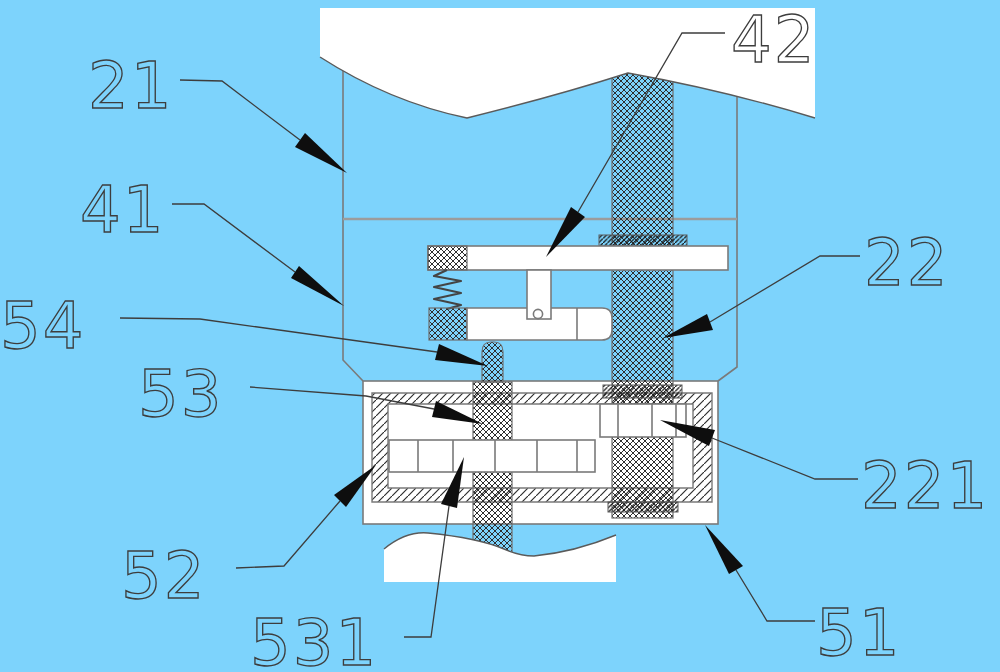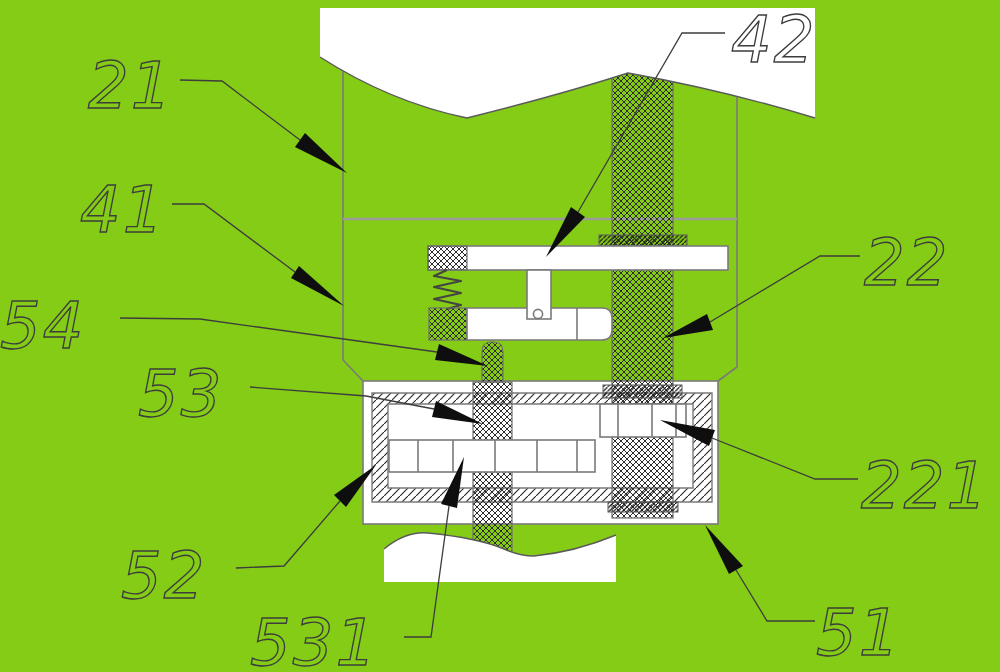--- a/index.html
+++ b/index.html
@@ -1,17 +1,17 @@
 <!DOCTYPE html>
 <html><head>
 <meta charset="utf-8">
 <style>
   html,body{margin:0;padding:0;background:#ffffff;}
-  .stage{position:relative;width:1000px;height:672px;background:#84cc16;overflow:hidden;
-         font-family:"DejaVu Sans", sans-serif;font-style:italic;}
+  .stage{position:relative;width:1000px;height:672px;background:#7dd3fc;overflow:hidden;
+         font-family:"DejaVu Sans", sans-serif;}
   svg{display:block;}
   .outline{fill:#ffffff;stroke:#7a7a7a;stroke-width:1.6;}
   .thin{stroke:#7a7a7a;stroke-width:1.6;fill:none;}
   .leader{stroke:#3d3d3d;stroke-width:1.3;fill:none;}
   .arrow{fill:#0e0e0e;stroke:none;}
   .curve{stroke:#5a5a5a;stroke-width:1.4;fill:none;}
   .mask{fill:#ffffff;stroke:none;}
   .num{font-size:64px;fill:none;stroke:#3d3d3d;stroke-width:1.35px;
        font-family:"DejaVu Sans", sans-serif;letter-spacing:2px;}
 </style>

